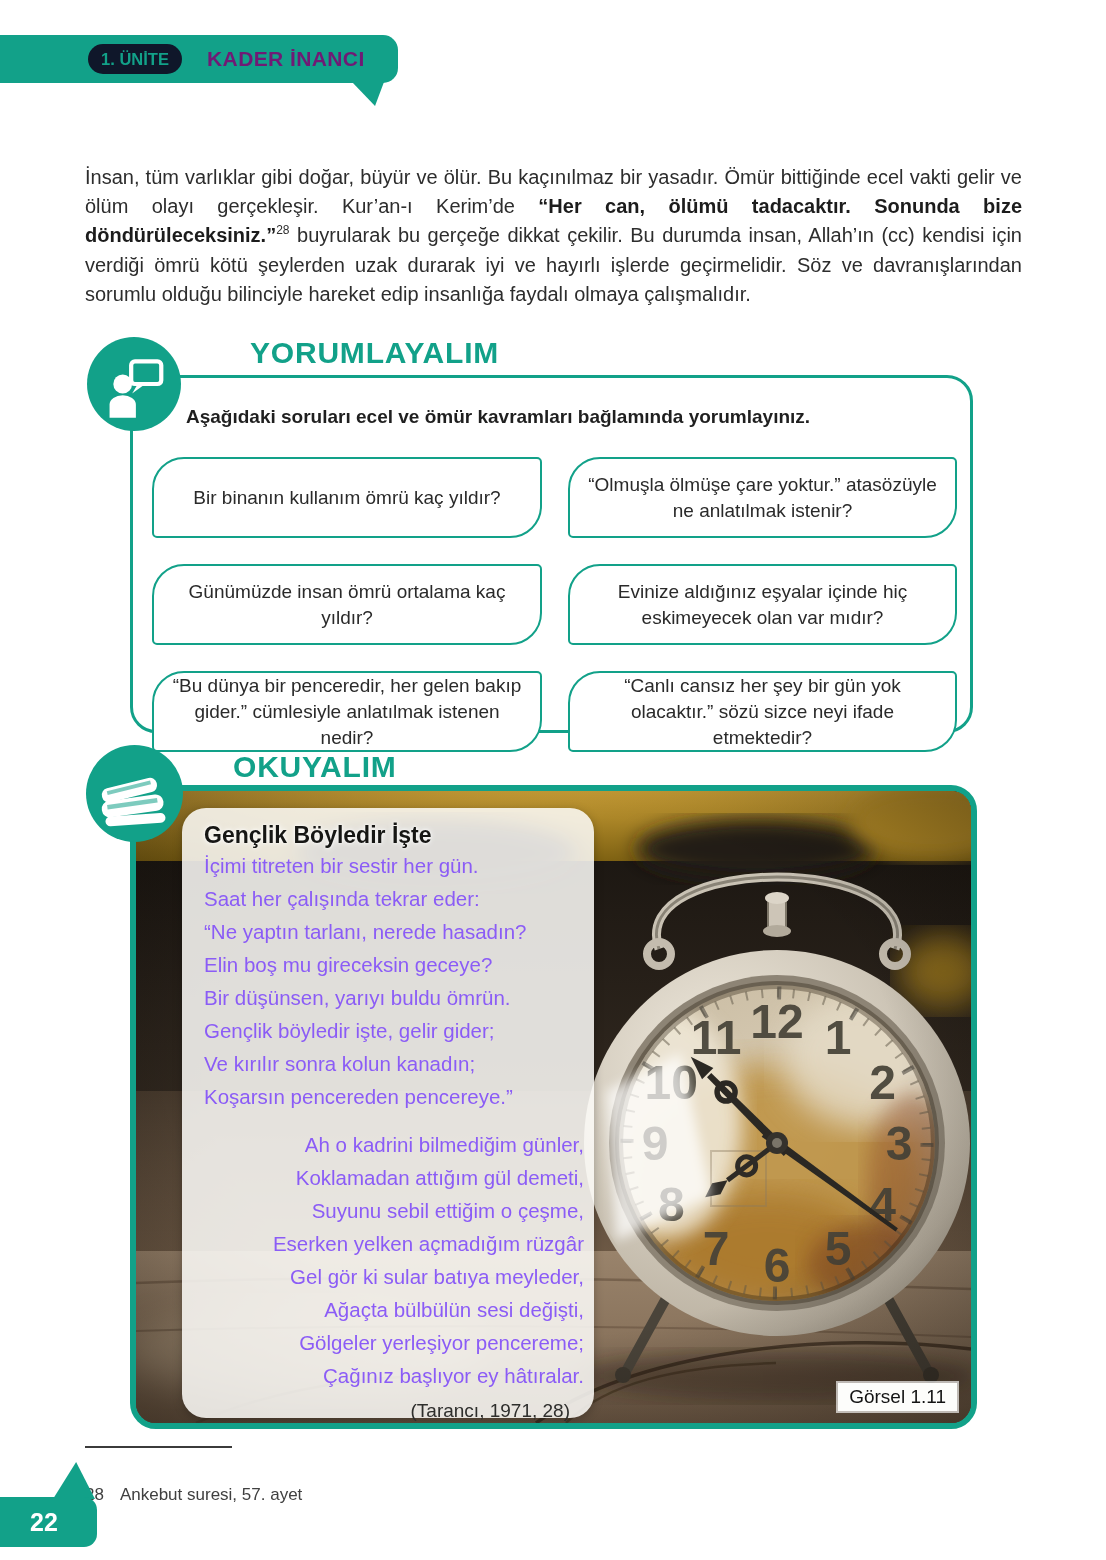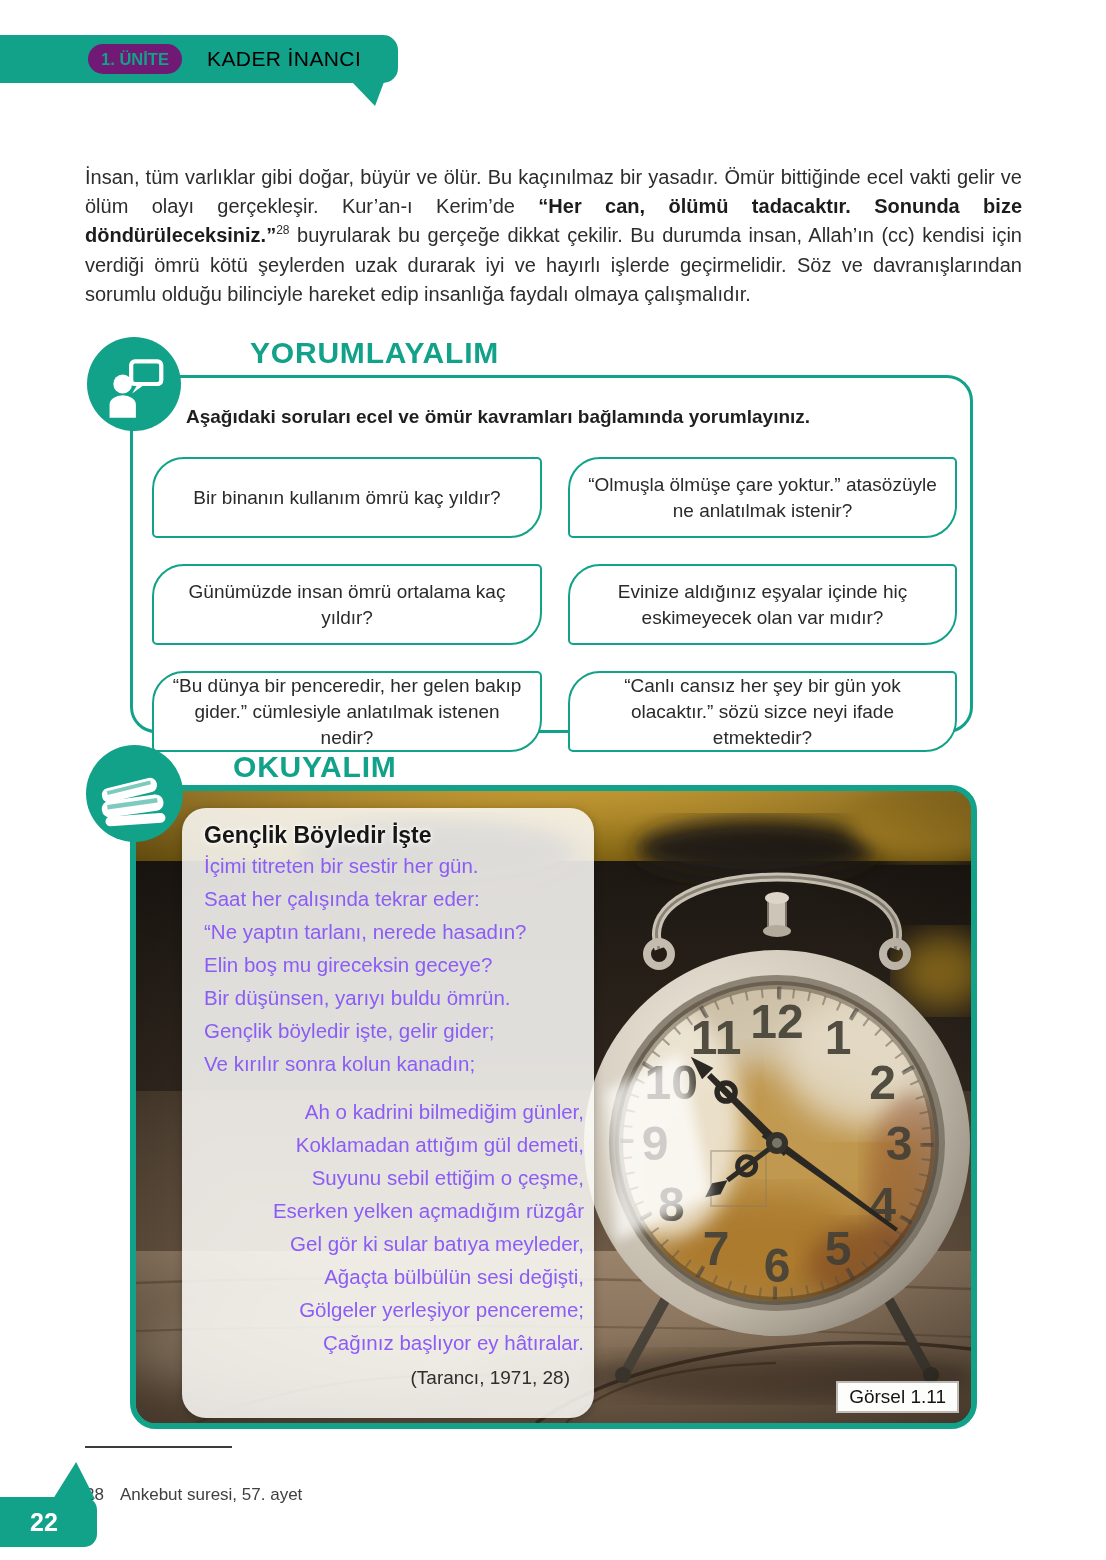--- a/index.html
+++ b/index.html
@@ -3,24 +3,24 @@
 <meta charset="utf-8">
 <style>
   html,body{margin:0;padding:0;background:#ffffff;}
   .page{position:relative;width:1106px;height:1560px;background:#fff;overflow:hidden;
         font-family:"Liberation Sans",sans-serif;color:#2d2d2d;}
   
   .unit-bar{position:absolute;left:0;top:35px;width:398px;height:48px;background:var(--teal);
             border-radius:0 15px 15px 0;}
   .unit-bar-tail{position:absolute;left:352px;top:82px;width:32px;height:24px;background:var(--teal);
             clip-path:polygon(0 0,100% 0,72% 100%);}
-  .unit-badge{position:absolute;left:88px;top:44px;width:94px;height:30px;background:#701a75;border-radius:16px;
+  .unit-badge{position:absolute;left:88px;top:44px;width:94px;height:30px;background:#0f172a;border-radius:16px;
             color:var(--teal);font-weight:bold;font-size:16.5px;text-align:center;line-height:30px;}
-  .unit-title{position:absolute;left:207px;top:35px;height:48px;line-height:48px;color:#000000;
-            font-weight:normal;font-size:21px;letter-spacing:.4px;}
+  .unit-title{position:absolute;left:207px;top:35px;height:48px;line-height:48px;color:#701a75;
+            font-weight:bold;font-size:21px;letter-spacing:.4px;}
   
   .intro{position:absolute;left:85px;top:143px;width:937px;font-size:20px;line-height:29.2px;
          text-align:justify;}
   .intro b{color:#1c1c1c;}
   .intro sup{font-size:12px;line-height:0;}
   
   .sec-circle{position:absolute;border-radius:50%;background:var(--teal);}
   .sec-title{position:absolute;color:var(--teal);font-weight:bold;font-size:30px;letter-spacing:.8px;}
   
   .yoru-box{position:absolute;left:130px;top:375px;width:837px;height:352px;
@@ -233,20 +233,21 @@
     <div class="poem-panel">
       <div class="poem-title">Gençlik Böyledir İşte</div>
       <div>
         <div class="poem-line">İçimi titreten bir sestir her gün.</div>
         <div class="poem-line">Saat her çalışında tekrar eder:</div>
         <div class="poem-line">“Ne yaptın tarlanı, nerede hasadın?</div>
         <div class="poem-line">Elin boş mu gireceksin geceye?</div>
         <div class="poem-line">Bir düşünsen, yarıyı buldu ömrün.</div>
         <div class="poem-line">Gençlik böyledir işte, gelir gider;</div>
         <div class="poem-line">Ve kırılır sonra kolun kanadın;</div>
+        <div class="poem-line">Koşarsın pencereden pencereye.”</div>
       </div>
       <div class="stanza2">
         <div class="poem-line">Ah o kadrini bilmediğim günler,</div>
         <div class="poem-line">Koklamadan attığım gül demeti,</div>
         <div class="poem-line">Suyunu sebil ettiğim o çeşme,</div>
         <div class="poem-line">Eserken yelken açmadığım rüzgâr</div>
         <div class="poem-line">Gel gör ki sular batıya meyleder,</div>
         <div class="poem-line">Ağaçta bülbülün sesi değişti,</div>
         <div class="poem-line">Gölgeler yerleşiyor pencereme;</div>
         <div class="poem-line">Çağınız başlıyor ey hâtıralar.</div>

